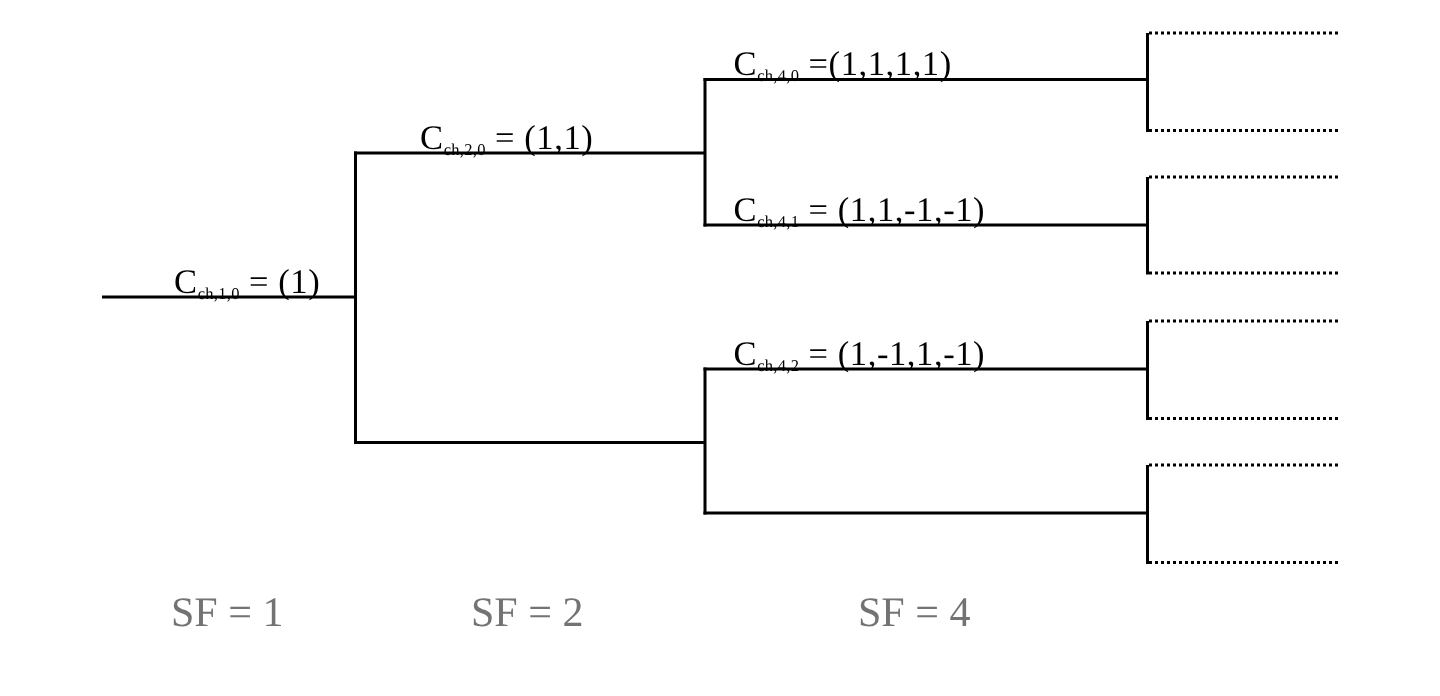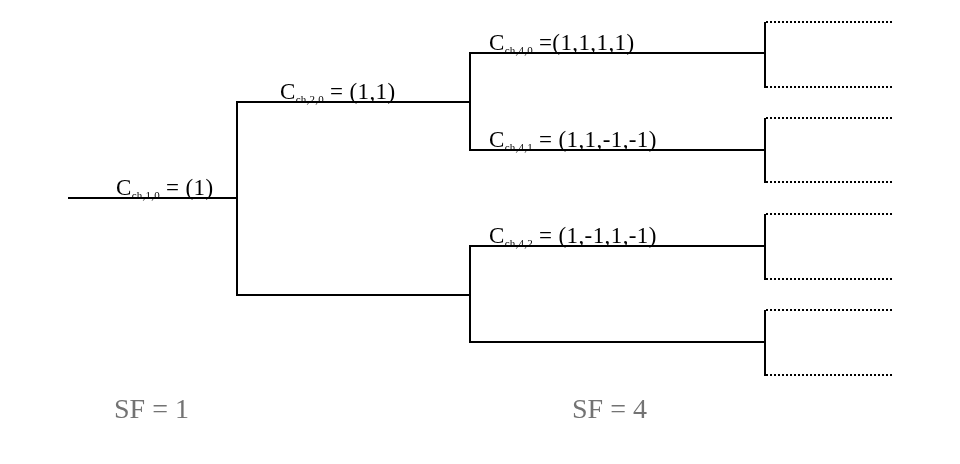--- a/index.html
+++ b/index.html
@@ -79,15 +79,16 @@
     <span>C</span><span class="sub">ch,4,0</span><span> =(1,1,1,1)</span>
   </div>
   <div class="node-label" style="left:489px; top:128px;">
     <span>C</span><span class="sub">ch,4,1</span><span> = (1,1,-1,-1)</span>
   </div>
   <div class="node-label" style="left:489px; top:224px;">
     <span>C</span><span class="sub">ch,4,2</span><span> = (1,-1,1,-1)</span>
   </div>
 
   <div class="sf-label" style="left:114px; top:395px;">SF = 1</div>
+  <div class="sf-label" style="left:314px; top:395px;">SF = 2</div>
   <div class="sf-label" style="left:572px; top:395px;text-align:center;">SF = 4</div>
 
 </div>
 
 </body></html>

